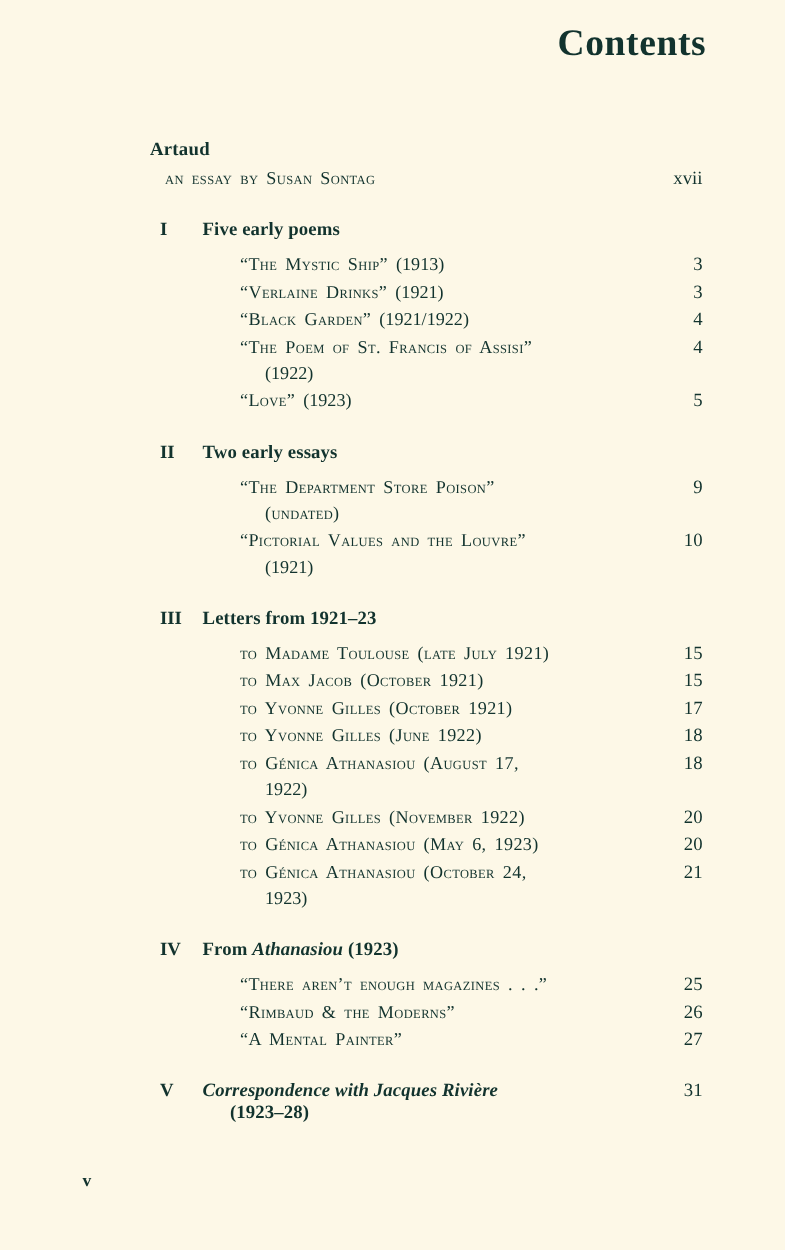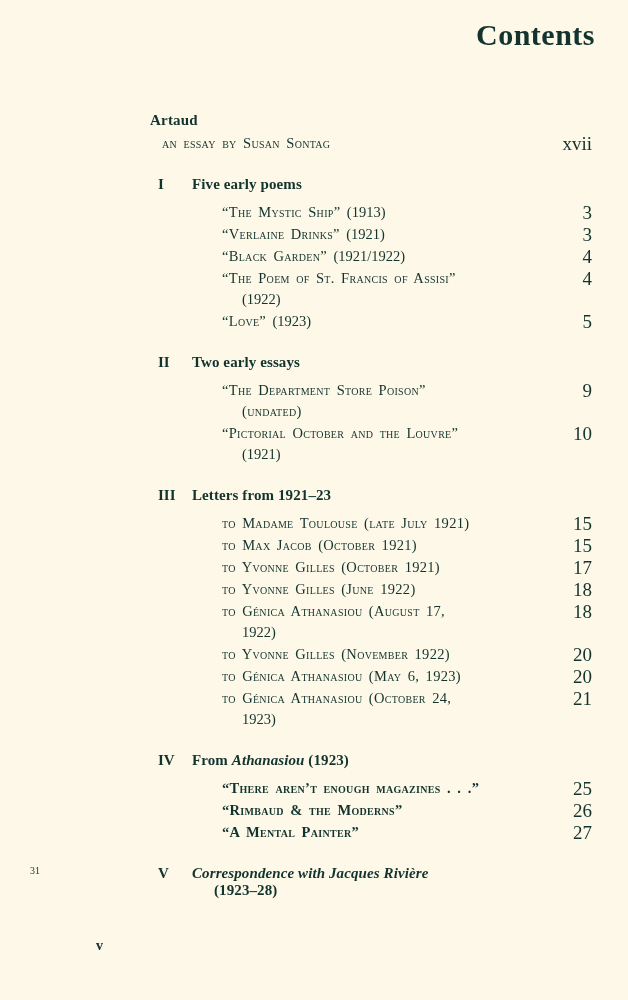--- a/index.html
+++ b/index.html
@@ -13,21 +13,20 @@
     font-family: "Liberation Serif", "DejaVu Serif", serif;
     color: #12332e;
     position: relative;
     overflow: hidden;
   }
 
   .page {
     position: relative;
     width: 552px;
     height: 1000px;
-    margin-left: 30px;
   }
 
   
   .contents-title {
     position: absolute;
     top: 18px;
     left: 0;
     width: 565px;
     text-align: right;
     font-size: 30px;
@@ -100,21 +99,22 @@
   .part-head.with-page .part-title .cont {
     display: block;
     padding-left: 22px;
     font-style: normal;
   }
   .part-head.with-page .part-page {
     position: absolute;
     left: 0;
     top: 0;
     width: 562px;
-    font-size: 10px;
+    text-align: right;
+    font-size: 15px;
   }
 
   
   .entries {
     margin-top: 4px;
   }
   .entry {
     position: relative;
     min-height: 21px;
     margin-bottom: 1px;
@@ -137,42 +137,42 @@
   .entry-text .cont {
     display: block;
     padding-left: 20px;
   }
   .entry-page {
     position: absolute;
     left: 0;
     top: 0;
     width: 562px;
     text-align: right;
-    font-size: 19px;
+    font-size: 15px;
     line-height: 21px;
     font-variant: normal;
   }
   
   .entries.pages-left .entry-page {
     left: 522px;
     width: 40px;
     text-align: right;
   }
   .entries.pages-left .entry-text {
     width: 330px;
   }
 
   
   .entries.front .entry-text {
     left: 132px;
     width: 380px;
   }
 
   
-  .entries.wide .entry-text { width: 330px; font-weight: bold; }
+  .entries.wide .entry-text { width: 330px; }
 
   
   .folio {
     position: absolute;
     left: 66px;
     top: 938px;
     font-size: 14px;
     font-weight: bold;
   }
 </style>
@@ -228,21 +228,21 @@
       <div class="part-head">
         <span class="part-num">II</span>
         <span class="part-title">Two early essays</span>
       </div>
       <div class="entries">
         <div class="entry" style="min-height:42px">
           <span class="entry-text"><span>“The Department Store Poison”</span><span class="cont">(undated)</span></span>
           <span class="entry-page">9</span>
         </div>
         <div class="entry" style="min-height:42px">
-          <span class="entry-text"><span>“Pictorial October and the Louvre”</span><span class="cont plain">(1921)</span></span>
+          <span class="entry-text"><span>“Pictorial Values and the Louvre”</span><span class="cont plain">(1921)</span></span>
           <span class="entry-page">10</span>
         </div>
       </div>
     </div>
 
     <div class="group">
       <div class="part-head">
         <span class="part-num">III</span>
         <span class="part-title">Letters from 1921–23</span>
       </div>

